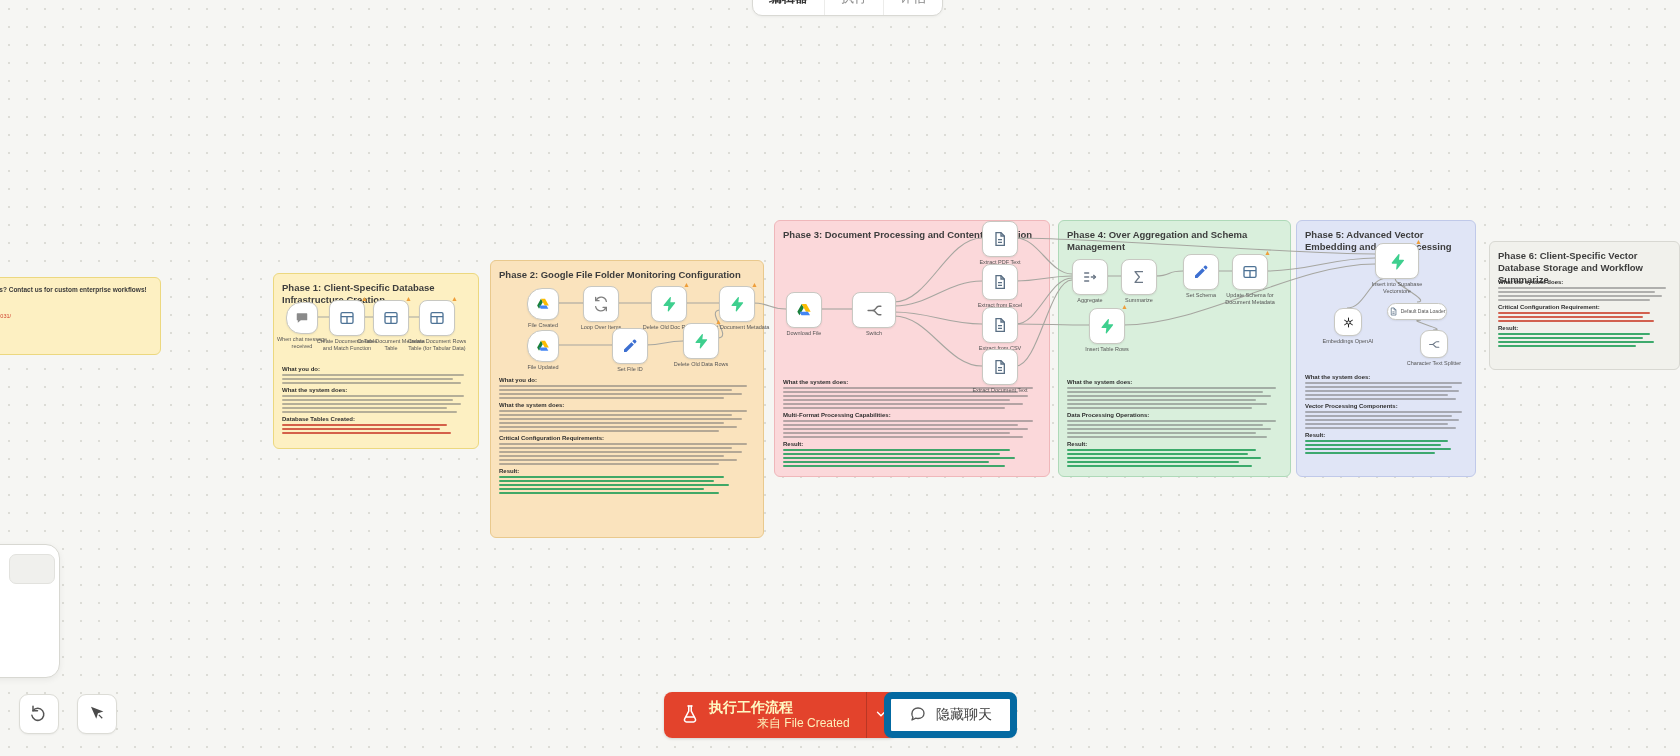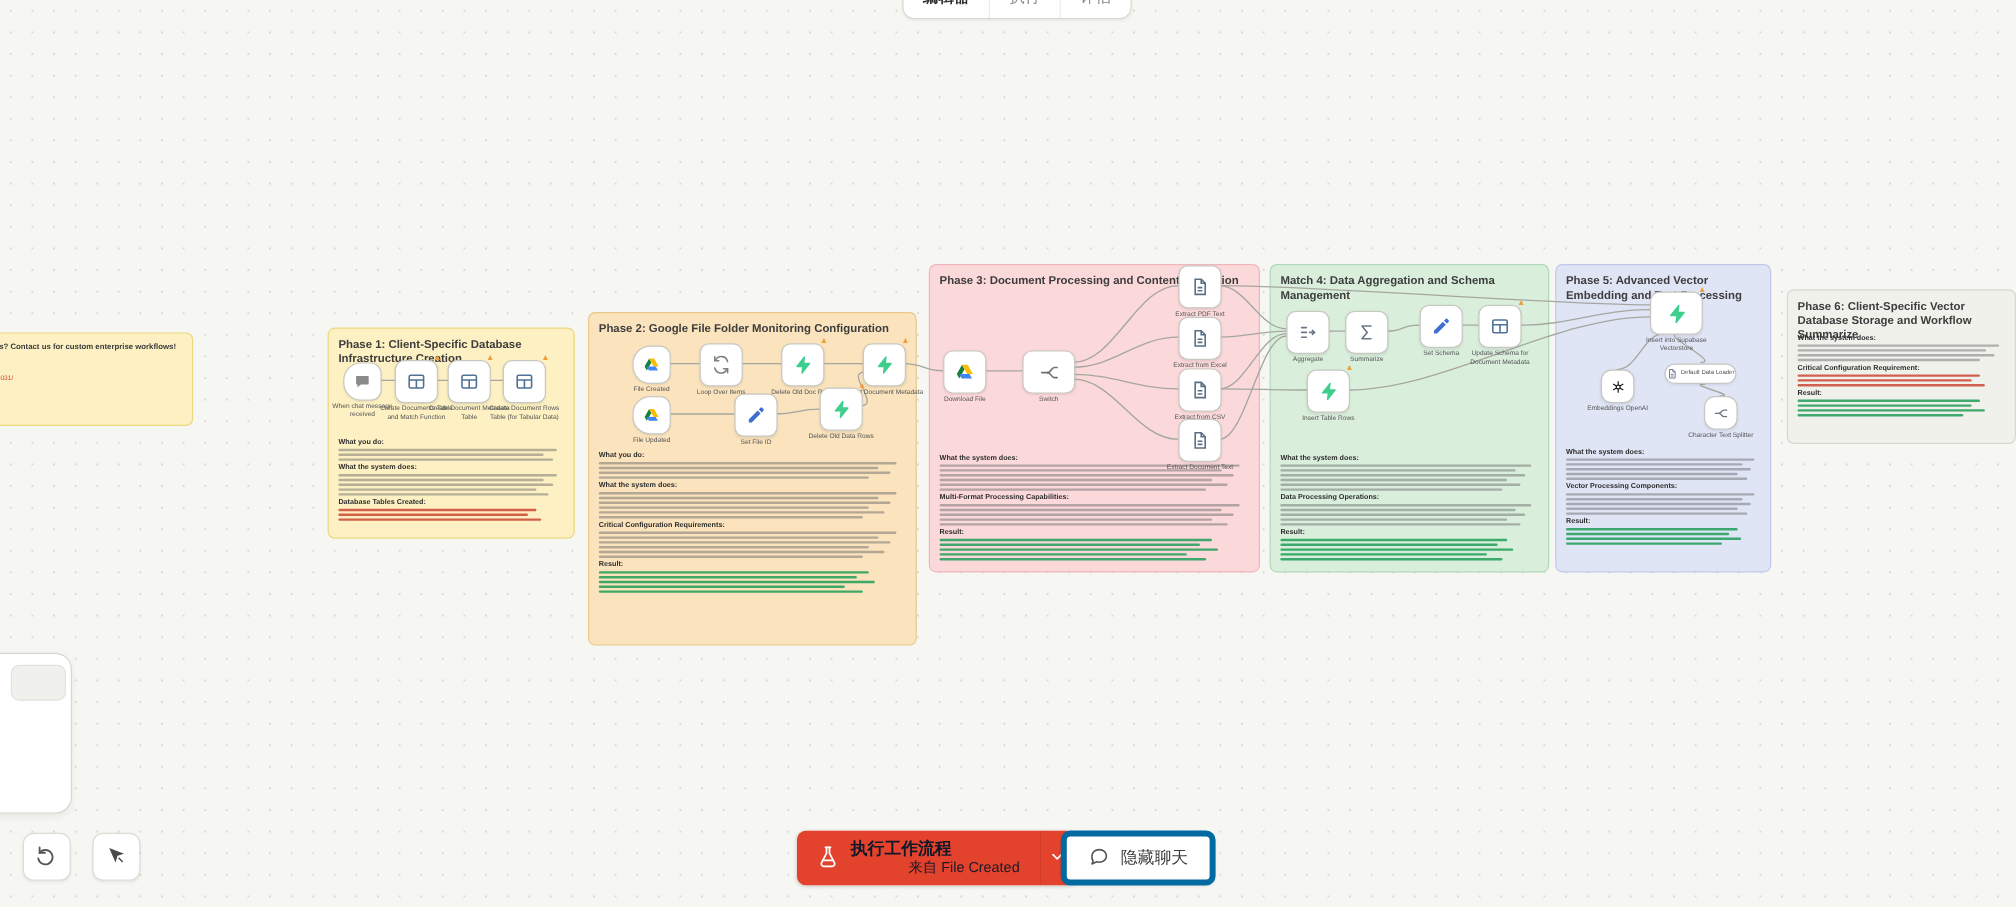--- a/index.html
+++ b/index.html
@@ -55,28 +55,28 @@
                border:1px solid #e2e2de;border-radius:7px;}
   
   button{font-family:inherit;border:none;background:none;padding:0;margin:0;cursor:pointer;}
   .icon-btn{position:absolute;width:40px;height:40px;background:#fff;border:1px solid #dcdcd6;
             border-radius:9px;display:flex;align-items:center;justify-content:center;z-index:10;
             box-shadow:0 1px 2px rgba(0,0,0,.05);}
   #undo-btn{left:19px;top:694px;}
   #tidy-btn{left:77px;top:694px;}
   .exec-group{position:absolute;left:664px;top:692px;height:46px;display:flex;z-index:10;
               border-radius:8px;overflow:hidden;box-shadow:0 1px 3px rgba(0,0,0,.15);}
-  .exec-main{background:#e3432c;color:#0f172a;display:flex;align-items:center;gap:9px;padding:0 16px;}
+  .exec-main{background:#e3432c;color:#fef9c3;display:flex;align-items:center;gap:9px;padding:0 16px;}
   .exec-text{display:flex;flex-direction:column;align-items:flex-start;line-height:1.25;}
   .exec-text .l1{font-size:14px;font-weight:bold;}
   .exec-text .l2{font-size:12px;opacity:.95;margin-left:48px;}
   .exec-caret{background:#e3432c;width:30px;display:flex;align-items:center;justify-content:center;
               border-left:1px solid rgba(0,0,0,.18);}
   .chat-btn{position:absolute;left:884px;top:692px;height:46px;padding:0 18px;background:#fff;
-            border:5px solid #0369a1;border-radius:8px;display:flex;align-items:center;gap:9px;
+            border:7px solid #0369a1;border-radius:8px;display:flex;align-items:center;gap:9px;
             font-size:14px;color:#3c3c3c;z-index:10;box-shadow:0 1px 2px rgba(0,0,0,.05);}
 </style>
 </head>
 <body>
 
 <div id="canvas">
   <div id="notes-layer">
       <div class="note yellow" style="left: -139px; top: 277px; width: 300px; height: 78px;">
         <div class="note-body" style="top: 8px;">
           <span class="ptext bold" style="font-size: 6.5px;">Need more advanced automation solutions? Contact us for custom enterprise workflows!</span>
@@ -152,21 +152,21 @@
           <div class="tline" style="width: 93%;"></div>
           <div class="sec-h">Result:</div>
           <div class="tline green" style="width: 88%;"></div>
           <div class="tline green" style="width: 84%;"></div>
           <div class="tline green" style="width: 90%;"></div>
           <div class="tline green" style="width: 80%;"></div>
           <div class="tline green" style="width: 86%;"></div>
         </div>
       </div>
       <div class="note green" style="left: 1058px; top: 220px; width: 233px; height: 257px;">
-        <div class="note-title">Match 4: Data Aggregation and Schema Management</div>
+        <div class="note-title">Phase 4: Over Aggregation and Schema Management</div>
         <div class="note-body" style="top: 155px;">
           <div class="sec-h">What the system does:</div>
           <div class="tline" style="width: 97%;"></div>
           <div class="tline" style="width: 91%;"></div>
           <div class="tline" style="width: 95%;"></div>
           <div class="tline" style="width: 88%;"></div>
           <div class="tline" style="width: 93%;"></div>
           <div class="tline" style="width: 86%;"></div>
           <div class="sec-h">Data Processing Operations:</div>
           <div class="tline" style="width: 97%;"></div>

